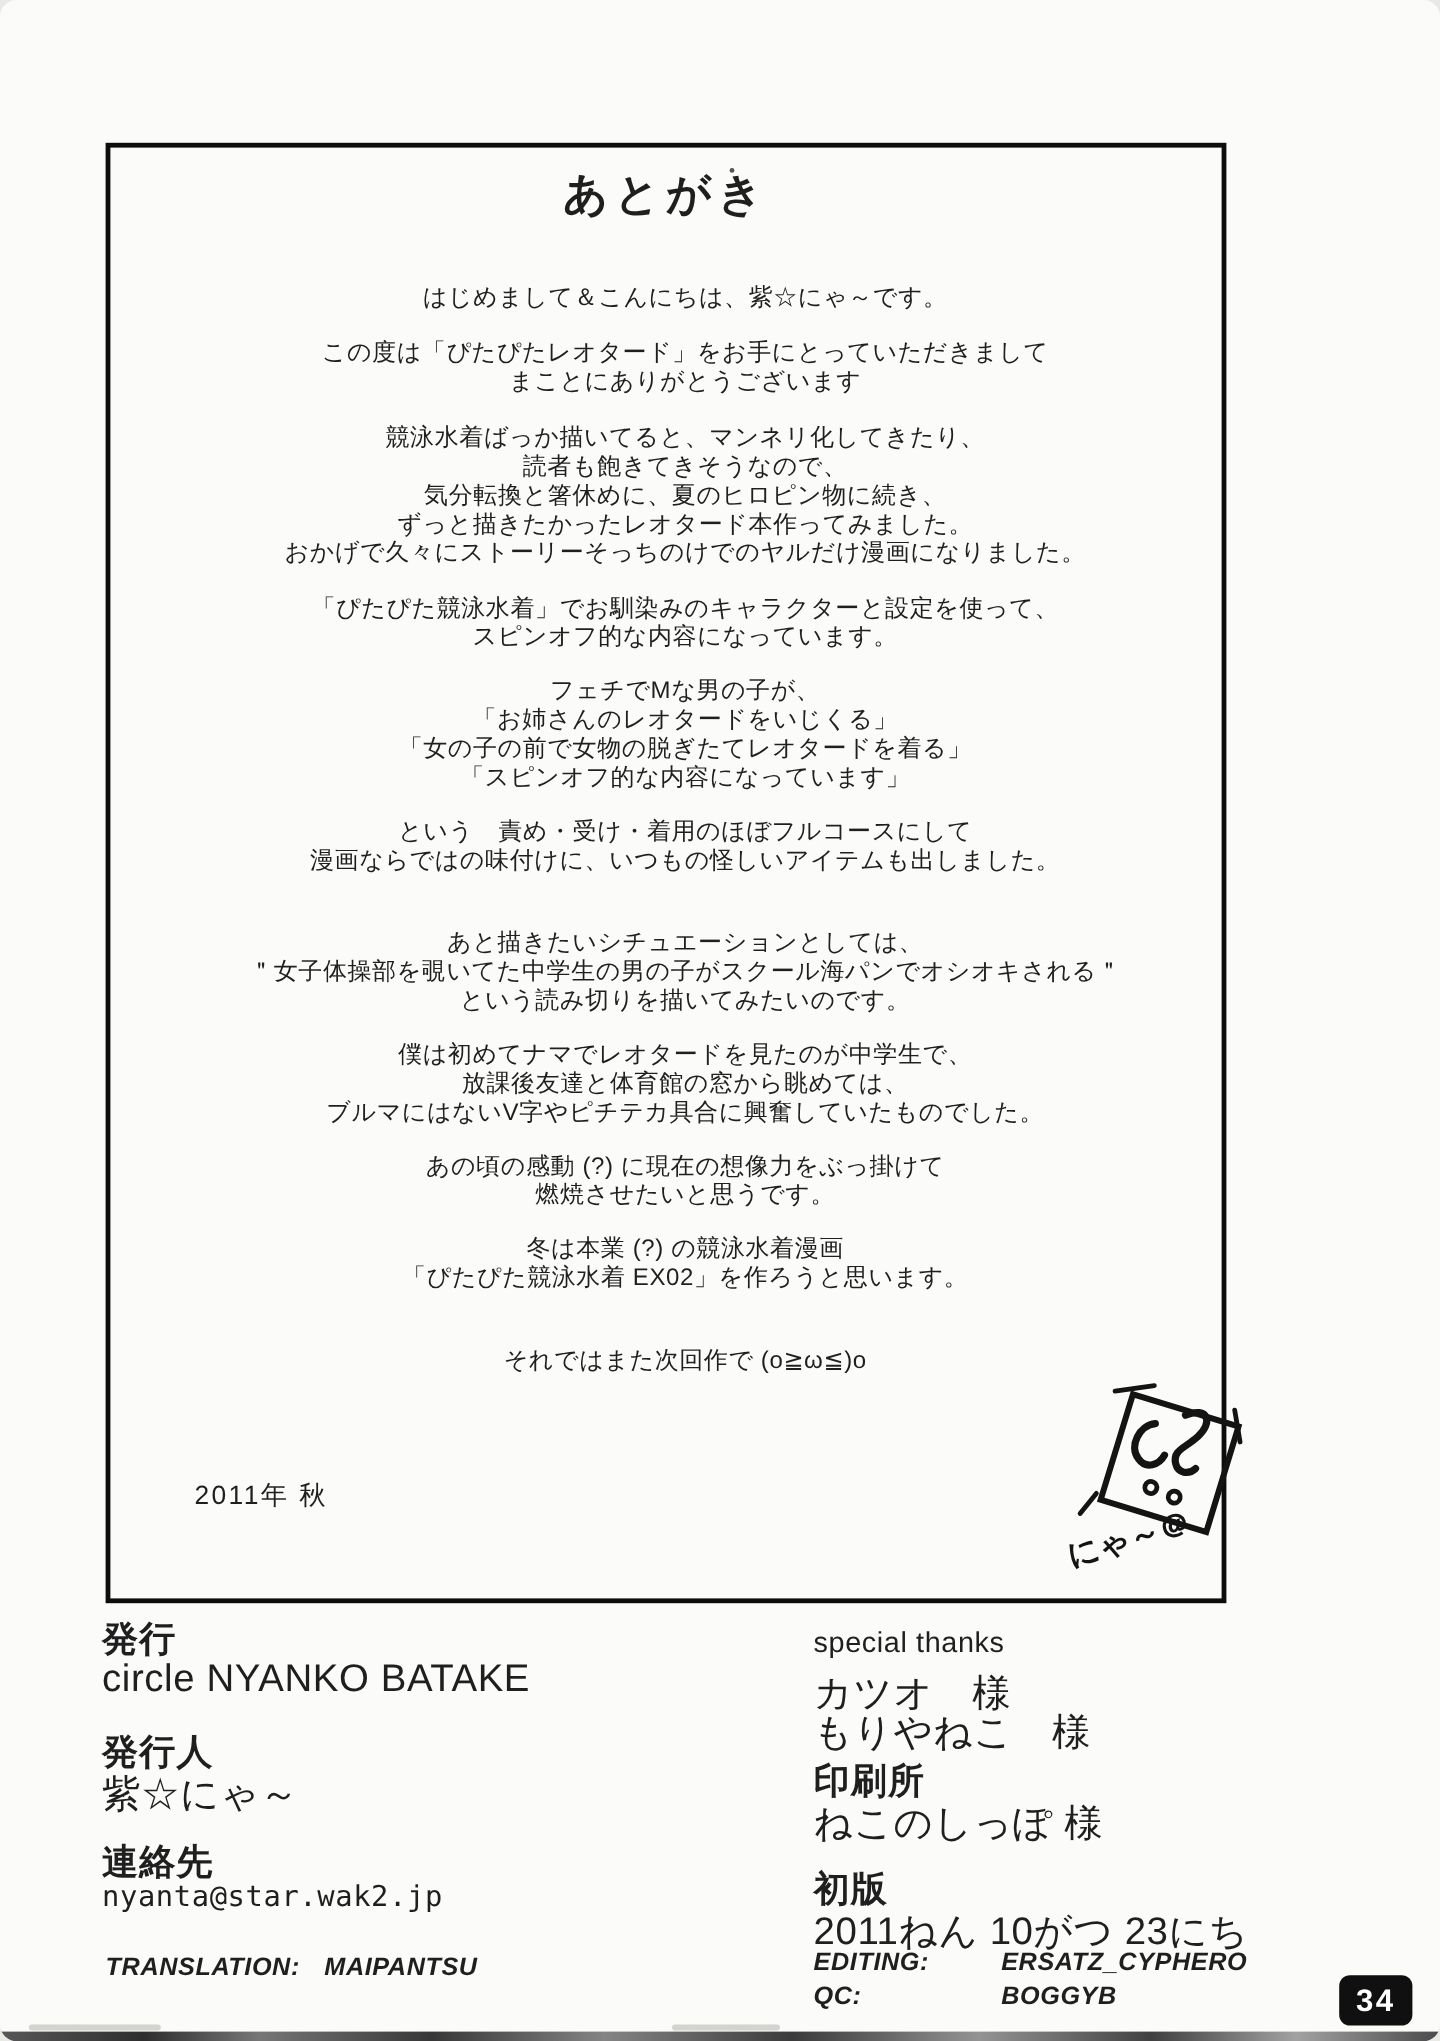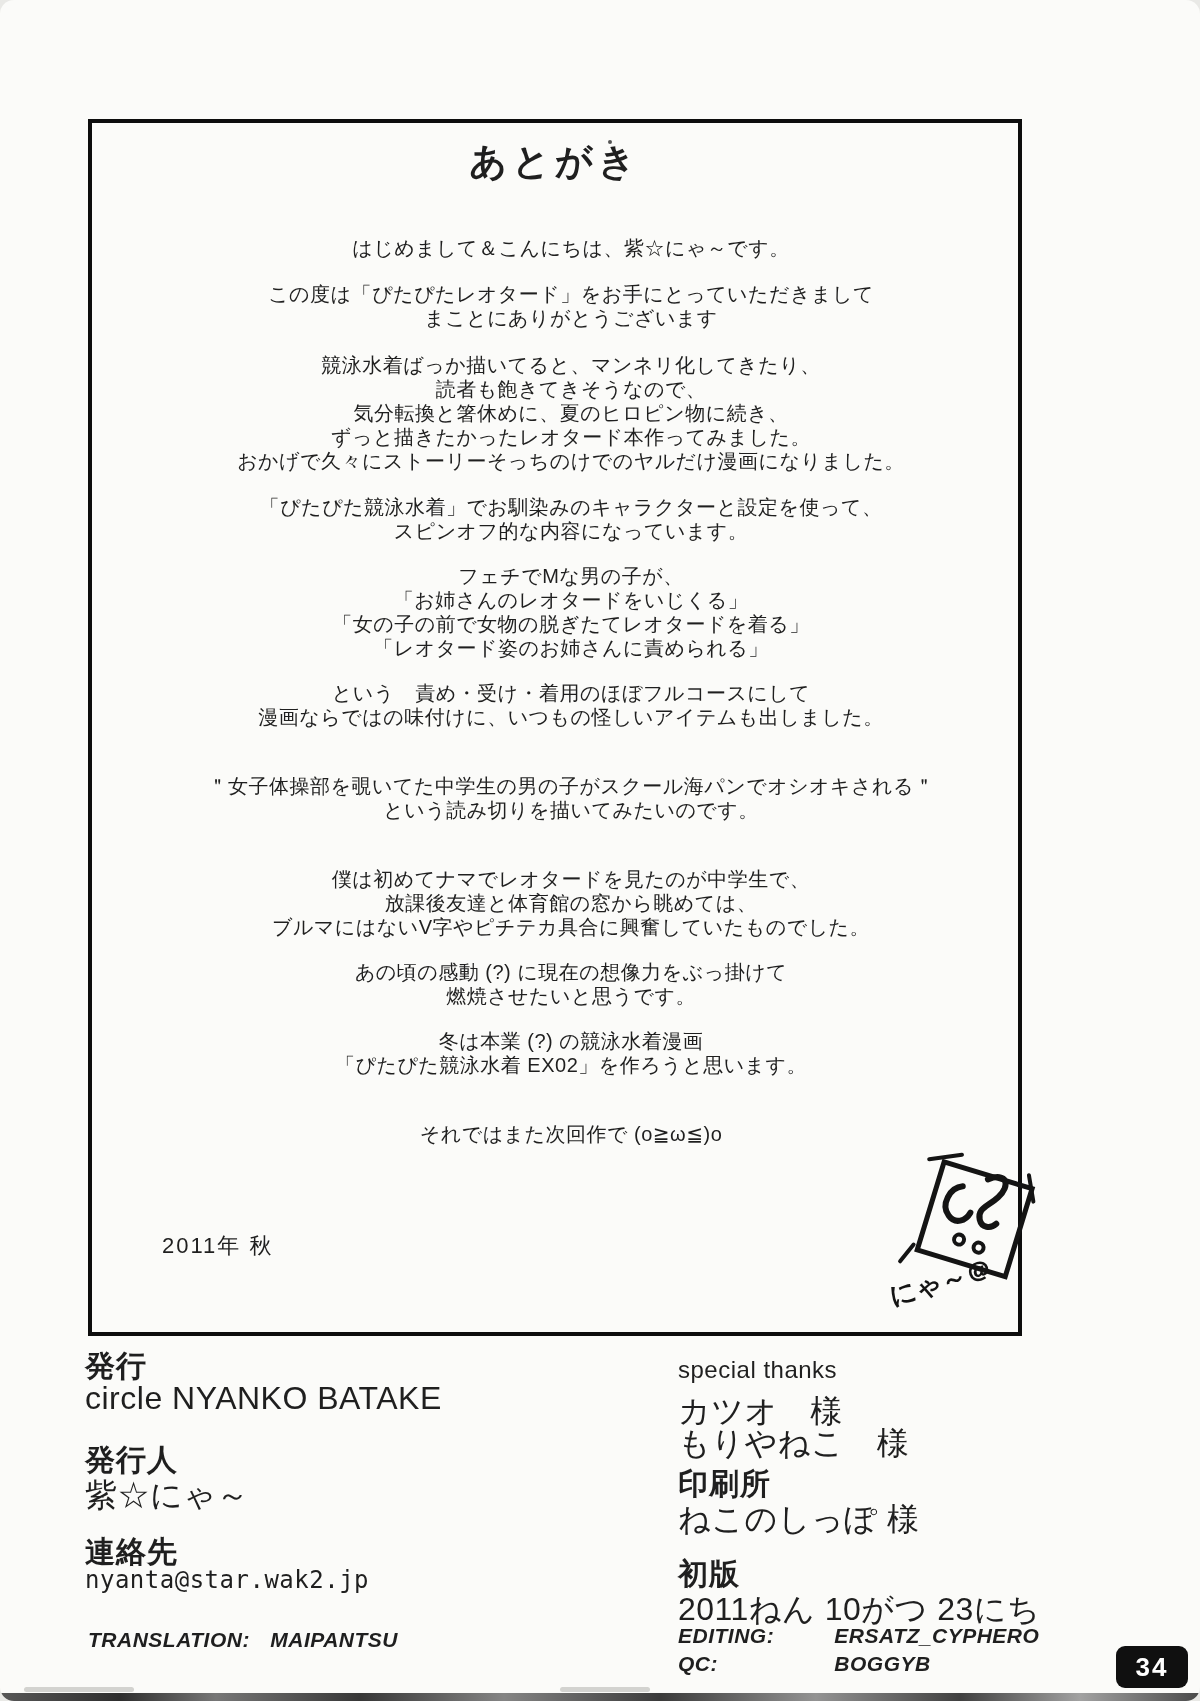--- a/index.html
+++ b/index.html
@@ -27,21 +27,21 @@
   .stamp{position:absolute;left:782px;top:1000px;width:170px;height:200px;}
   .jlabel{position:absolute;font-size:30px;font-weight:bold;letter-spacing:1px;}
   .jvalue{position:absolute;font-size:32px;letter-spacing:0.5px;}
   .mono{font-family:"DejaVu Sans Mono",monospace;font-size:24px;font-weight:normal;}
   .credit{
     position:absolute;font-style:italic;font-weight:bold;
     font-size:21px;letter-spacing:0.5px;
   }
   .credit .clabel{display:inline-block;min-width:150px;}
   .badge{
-    position:absolute;left:1116px;top:1646px;width:72px;height:42px;
+    position:absolute;left:1116px;top:1646px;width:61px;height:42px;
     background:var(--badge-bg,#101010);color:var(--badge-fg,#ffffff);
     border-radius:9px;display:flex;align-items:center;justify-content:center;
     font-size:26px;font-weight:bold;letter-spacing:2px;
   }
   .scan-strip{
     position:absolute;left:0;right:0;bottom:0;height:8px;opacity:.92;
     background:linear-gradient(90deg,#4a4a4a,#1c1c1c 10%,#6b6b6b 18%,#262626 30%,
       #7a7a7a 42%,#2a2a2a 55%,#8a8a8a 68%,#303030 80%,#9a9a9a 90%,#3a3a3a);
   }
   .smudge{position:absolute;height:5px;border-radius:3px;background:#b9b9b4;opacity:.6;}
@@ -72,27 +72,28 @@
         <div>おかげで久々にストーリーそっちのけでのヤルだけ漫画になりました。</div>
       </div>
     <div class="para" style="top:372px">
         <div>「ぴたぴた競泳水着」でお馴染みのキャラクターと設定を使って、</div>
         <div>スピンオフ的な内容になっています。</div>
       </div>
     <div class="para" style="top:441px">
         <div>フェチでMな男の子が、</div>
         <div>「お姉さんのレオタードをいじくる」</div>
         <div>「女の子の前で女物の脱ぎたてレオタードを着る」</div>
-        <div>「レオタード姿のお姉さんに責められる」</div>
+        <div>「スピンオフ的な内容になっています」</div>
       </div>
     <div class="para" style="top:558px">
         <div>という　責め・受け・着用のほぼフルコースにして</div>
         <div>漫画ならではの味付けに、いつもの怪しいアイテムも出しました。</div>
       </div>
     <div class="para" style="top:651px">
+        <div>あと描きたいシチュエーションとしては、</div>
         <div>＂女子体操部を覗いてた中学生の男の子がスクール海パンでオシオキされる＂</div>
         <div>という読み切りを描いてみたいのです。</div>
       </div>
     <div class="para" style="top:744px">
         <div>僕は初めてナマでレオタードを見たのが中学生で、</div>
         <div>放課後友達と体育館の窓から眺めては、</div>
         <div>ブルマにはないV字やピチテカ具合に興奮していたものでした。</div>
       </div>
     <div class="para" style="top:837px">
         <div>あの頃の感動 (?) に現在の想像力をぶっ掛けて</div>

